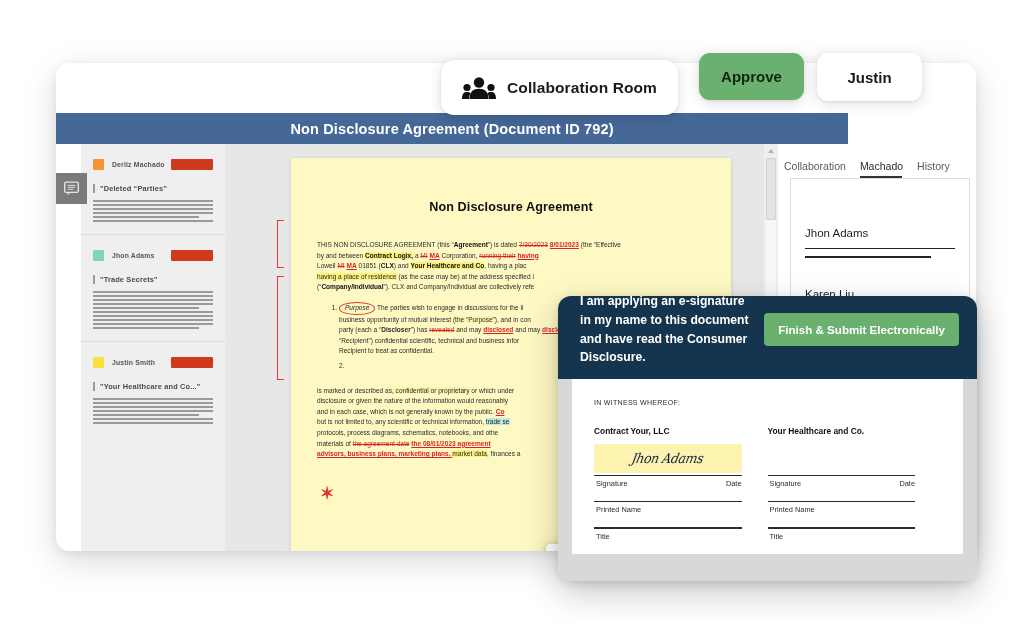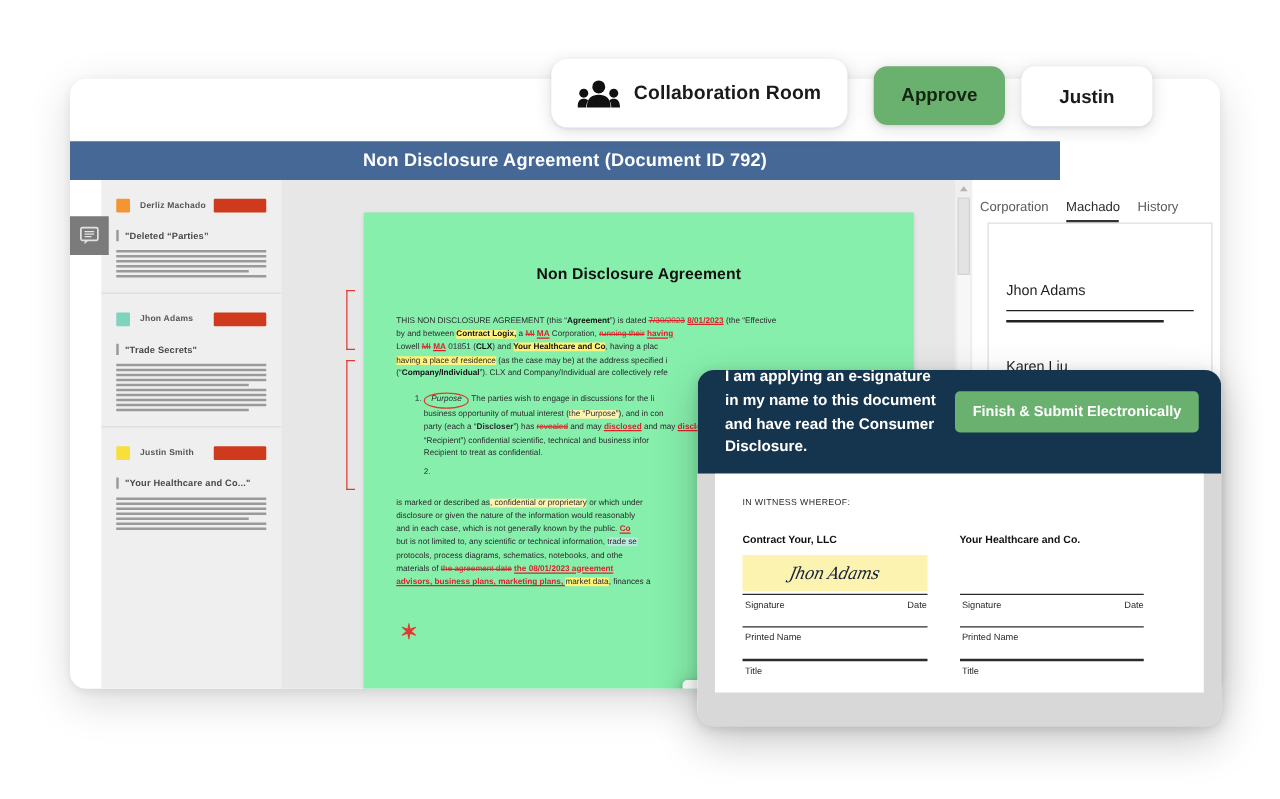--- a/index.html
+++ b/index.html
@@ -13,21 +13,21 @@
   #stage { position: relative; width: 1024px; height: 639px; background: #fff; }
 
   
   .pill {
     position: absolute;
     background: #ffffff;
     border-radius: 13px;
     box-shadow: 0 3px 14px rgba(0,0,0,0.13), 0 1px 3px rgba(0,0,0,0.08);
     display: flex; align-items: center; justify-content: center;
   }
-  #collab-pill { left: 441px; top: 47px; width: 237px; height: 55px; gap: 11px; }
+  #collab-pill { left: 441px; top: 60px; width: 237px; height: 55px; gap: 11px; }
   #collab-pill .lbl { font-size: 15.5px; font-weight: bold; color: #1a1a1a; letter-spacing: .1px; }
   #approve-pill {
     left: 699px; top: 53px; width: 105px; height: 47px;
     background: #6ab06f; border-radius: 11px;
   }
   #approve-pill .lbl { font-size: 15px; font-weight: bold; color: #12260f; }
   #options-pill { left: 817px; top: 53px; width: 105px; height: 48px; border-radius: 11px; }
   #options-pill .lbl { font-size: 15px; font-weight: bold; color: #1a1a1a; }
 
   
@@ -64,22 +64,22 @@
   }
   .skel { margin-bottom: 2px; height: 2px; background: #9a9a9a; }
   .cmt-sep { height: 1px; background: #dcdcdc; margin: 12px 0 12px; }
 
   
   #doc-viewport {
     position: absolute; left: 169px; top: 81px; width: 539px; height: 407px;
     background: #e7e7e7; overflow: hidden;
   }
   #page {
-    position: absolute; left: 66px; top: 26px; width: 440px; height: 420px;
-    background: #86efac; box-shadow: 0 1px 4px rgba(0,0,0,0.14);
+    position: absolute; left: 66px; top: 14px; width: 440px; height: 420px;
+    background: #fef9c3; box-shadow: 0 1px 4px rgba(0,0,0,0.14);
     padding: 22px 26px 0 26px;
   }
   #page h1 {
     margin: 20px 0 26px 0; text-align: center;
     font-size: 12.6px; font-weight: bold; color: #111; letter-spacing: .1px;
   }
   .para { font-size: 6.55px; line-height: 1.62; color: #2b2b2b; text-align: justify; position: relative; }
   .para b { font-weight: bold; color: #111; }
   .ins { color: #d8232a; text-decoration: underline; font-weight: bold; }
   .del { color: #d8232a; text-decoration: line-through; }
@@ -302,21 +302,21 @@
     </div>
 
     <div id="doc-scroll">
       <div class="track"></div>
       <div class="arrow"></div>
       <div class="thumb"></div>
     </div>
 
     <div id="right-panel">
       <div id="tabs">
-        <div class="tab">Corporation</div>
+        <div class="tab">Collaboration</div>
         <div class="tab active">Machado</div>
         <div class="tab">History</div>
       </div>
       <div id="people-box">
         <div class="person" style="margin-top:26px;">
           <div class="nm">Jhon Adams</div>
           <div class="l1"></div>
           <div class="l2"></div>
         </div>
         <div class="person second">

